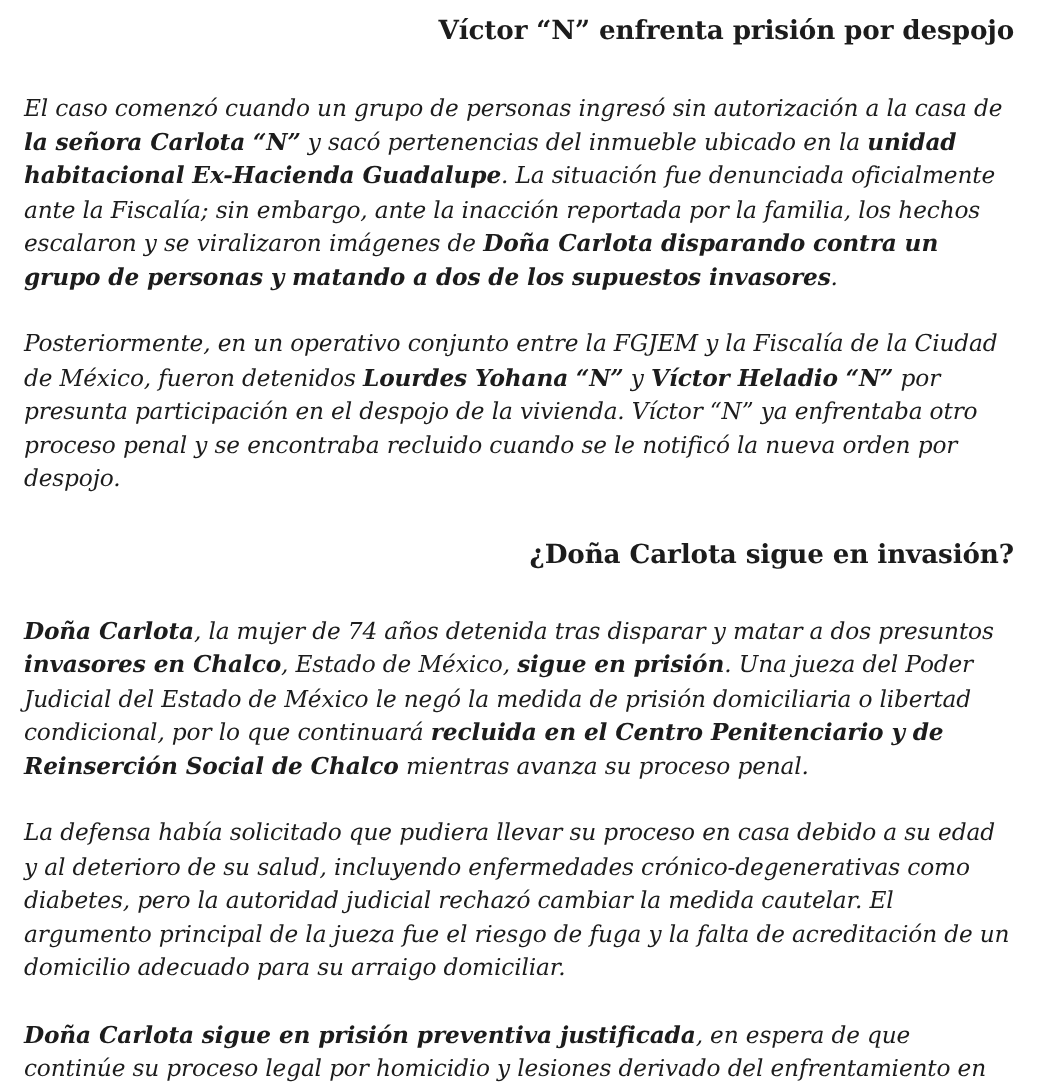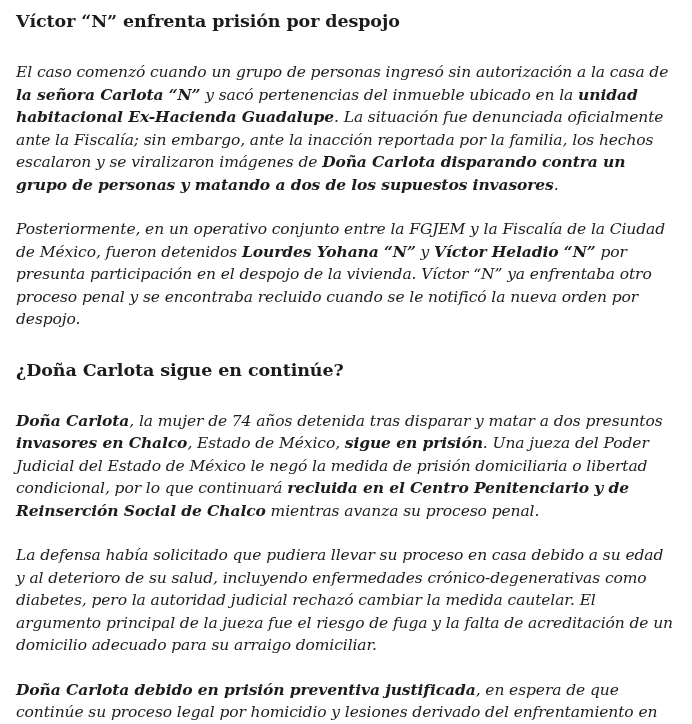--- a/index.html
+++ b/index.html
@@ -21,38 +21,39 @@
     font-size: 15.5px;
     line-height: 22.5px;
     letter-spacing: -0.1px;
   }
   .article h2 {
     font-size: 17.5px;
     line-height: 23px;
     font-weight: 700;
     margin: 28px 0 28px 0;
     letter-spacing: -0.1px;
+    text-align: right;
   }
   .article > :first-child {
     margin-top: 0;
   }
   .article p {
     margin: 0 0 22px 0;
     font-style: italic;
   }
   .article strong {
     font-weight: 700;
   }
 </style>
 </head>
 <body>
 
 <main>
   <article id="article-body" class="article">
       <h2><strong>Víctor “N” enfrenta prisión por despojo</strong></h2>
       <p><span>El caso comenzó cuando un grupo de personas ingresó sin autorización a la casa de </span><strong>la señora Carlota “N”</strong><span> y sacó pertenencias del inmueble ubicado en la </span><strong>unidad habitacional Ex-Hacienda Guadalupe</strong><span>. La situación fue denunciada oficialmente ante la Fiscalía; sin embargo, ante la inacción reportada por la familia, los hechos escalaron y se viralizaron imágenes de </span><strong>Doña Carlota disparando contra un grupo de personas y matando a dos de los supuestos invasores</strong><span>.</span></p>
       <p><span>Posteriormente, en un operativo conjunto entre la FGJEM y la Fiscalía de la Ciudad de México, fueron detenidos </span><strong>Lourdes Yohana “N”</strong><span> y </span><strong>Víctor Heladio “N”</strong><span> por presunta participación en el despojo de la vivienda. Víctor “N” ya enfrentaba otro proceso penal y se encontraba recluido cuando se le notificó la nueva orden por despojo.</span></p>
-      <h2><strong>¿Doña Carlota sigue en continúe?</strong></h2>
+      <h2><strong>¿Doña Carlota sigue en invasión?</strong></h2>
       <p><strong>Doña Carlota</strong><span>, la mujer de 74 años detenida tras disparar y matar a dos presuntos </span><strong>invasores en Chalco</strong><span>, Estado de México, </span><strong>sigue en prisión</strong><span>. Una jueza del Poder Judicial del Estado de México le negó la medida de prisión domiciliaria o libertad condicional, por lo que continuará </span><strong>recluida en el Centro Penitenciario y de Reinserción Social de Chalco</strong><span> mientras avanza su proceso penal.</span></p>
       <p><span>La defensa había solicitado que pudiera llevar su proceso en casa debido a su edad y al deterioro de su salud, incluyendo enfermedades crónico-degenerativas como diabetes, pero la autoridad judicial rechazó cambiar la medida cautelar. El argumento principal de la jueza fue el riesgo de fuga y la falta de acreditación de un domicilio adecuado para su arraigo domiciliar.</span></p>
-      <p><strong>Doña Carlota debido en prisión preventiva justificada</strong><span>, en espera de que continúe su proceso legal por homicidio y lesiones derivado del enfrentamiento en el que murieron dos personas acusadas de invasión de su vivienda.</span></p>
+      <p><strong>Doña Carlota sigue en prisión preventiva justificada</strong><span>, en espera de que continúe su proceso legal por homicidio y lesiones derivado del enfrentamiento en el que murieron dos personas acusadas de invasión de su vivienda.</span></p>
     </article>
 </main>
 
 </body></html>

